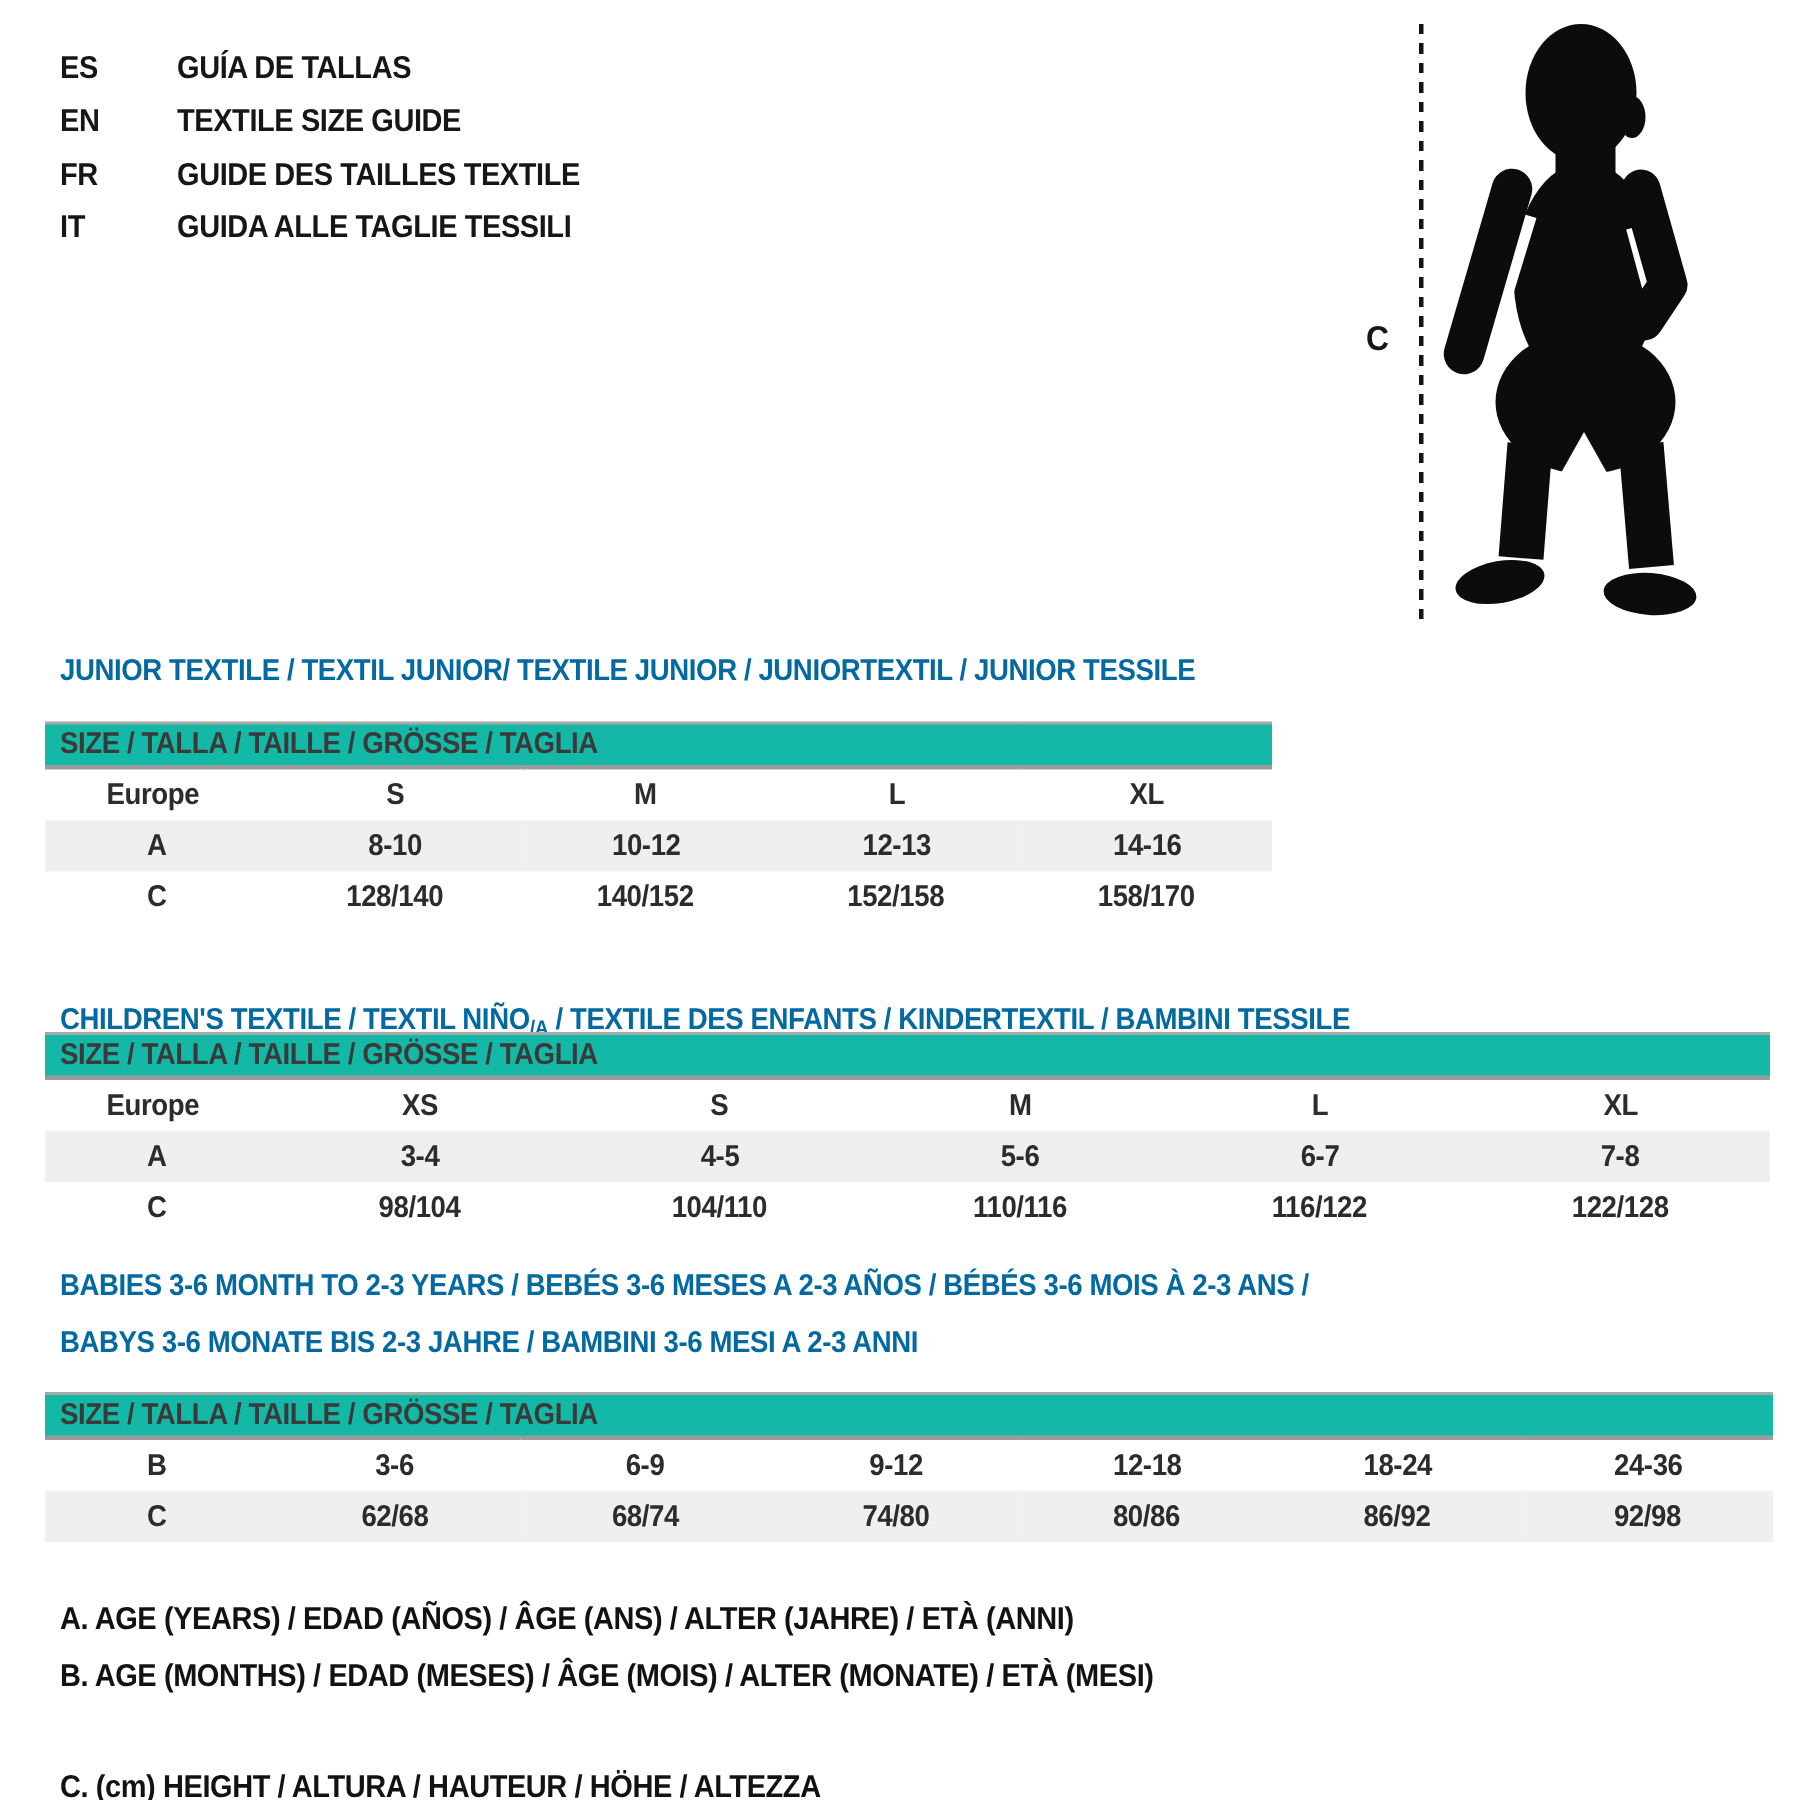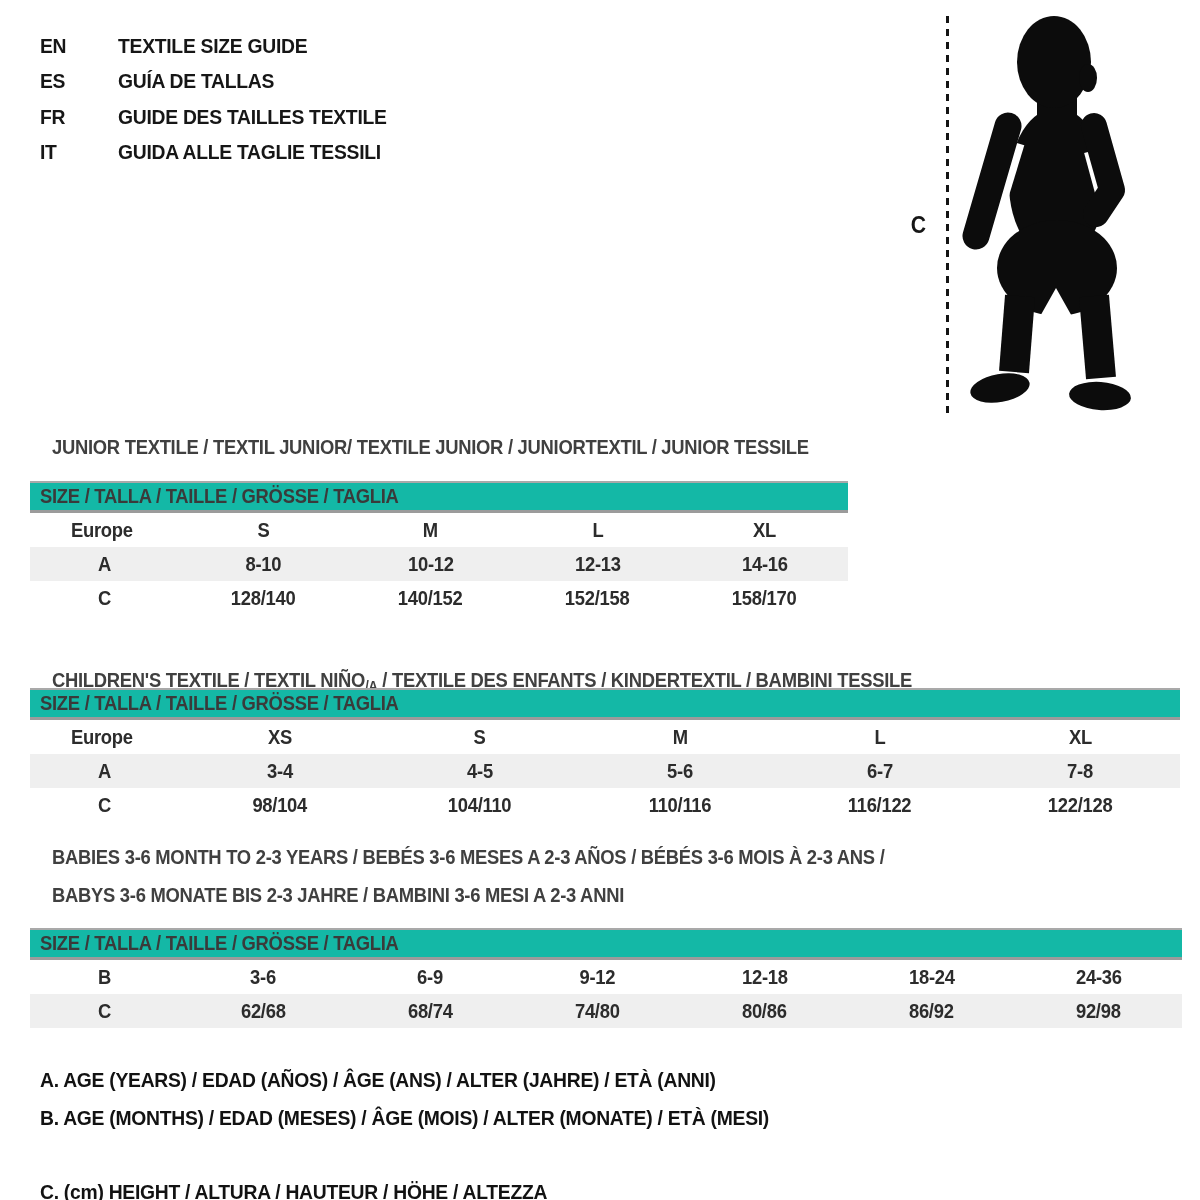--- a/index.html
+++ b/index.html
@@ -14,21 +14,21 @@
   .lang-row{display:flex;height:35.5px;align-items:center;}
   .lang-code{width:78px;}
 
   
   .fig-line{position:absolute;left:946px;top:16px;width:3px;height:400px;
     background:repeating-linear-gradient(to bottom,#141414 0 7px,transparent 7px 13px);}
   .fig-label{position:absolute;left:910px;top:212px;font-size:23px;color:#161616;}
   .fig-svg{position:absolute;left:962px;top:12px;width:180px;height:408px;}
 
   
-  .sec-title{position:absolute;left:52px;font-size:20px;color:#404040;}
+  .sec-title{position:absolute;left:40px;font-size:20px;color:#0369a1;}
   .title-junior{top:436px;}
   .title-children{top:641px;margin-top:28px;}
   .title-babies1{top:846px;}
   .title-babies2{top:884px;text-decoration:underline;}
   .sub{font-size:14px;vertical-align:-4px;}
 
   
   .tbl{position:absolute;left:30px;border-collapse:collapse;table-layout:fixed;}
   .tbl-junior{top:481px;width:818px;}
   .tbl-children{top:688px;width:1150px;}
@@ -47,26 +47,26 @@
   .legend-b{top:1106px;}
   .legend-c{top:1180px;text-align:center;}
 </style>
 </head>
 <body>
 
 <div class="canvas">
 
   <div class="langs">
     <div class="lang-row">
+      <span class="lang-code"><span class="cond ol">ES</span></span>
+      <span class="cond ol">GUÍA DE TALLAS</span>
+    </div>
+    <div class="lang-row">
       <span class="lang-code"><span class="cond ol">EN</span></span>
       <span class="cond ol">TEXTILE SIZE GUIDE</span>
-    </div>
-    <div class="lang-row">
-      <span class="lang-code"><span class="cond ol">ES</span></span>
-      <span class="cond ol">GUÍA DE TALLAS</span>
     </div>
     <div class="lang-row">
       <span class="lang-code"><span class="cond ol">FR</span></span>
       <span class="cond ol">GUIDE DES TAILLES TEXTILE</span>
     </div>
     <div class="lang-row">
       <span class="lang-code"><span class="cond ol">IT</span></span>
       <span class="cond ol">GUIDA ALLE TAGLIE TESSILI</span>
     </div>
   </div>

